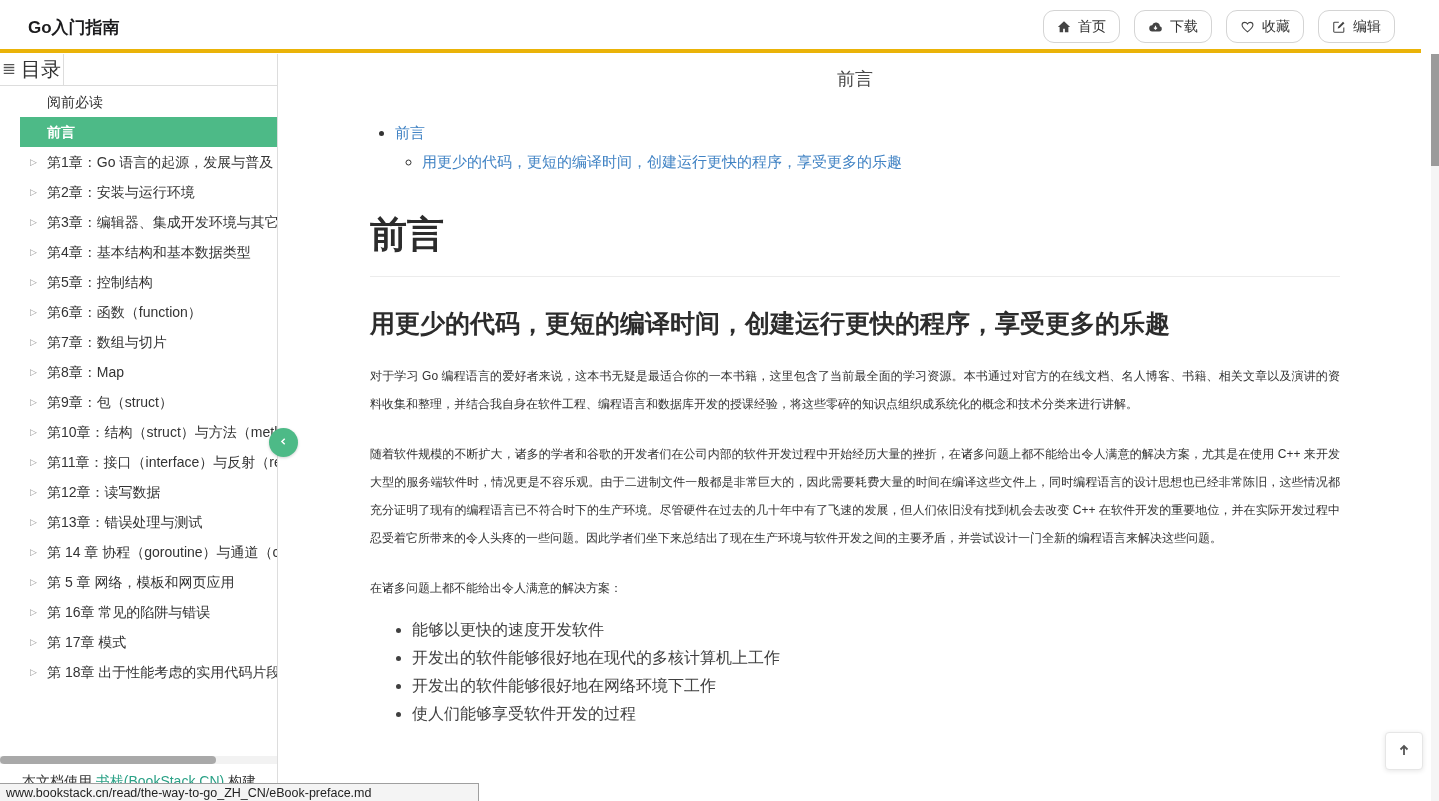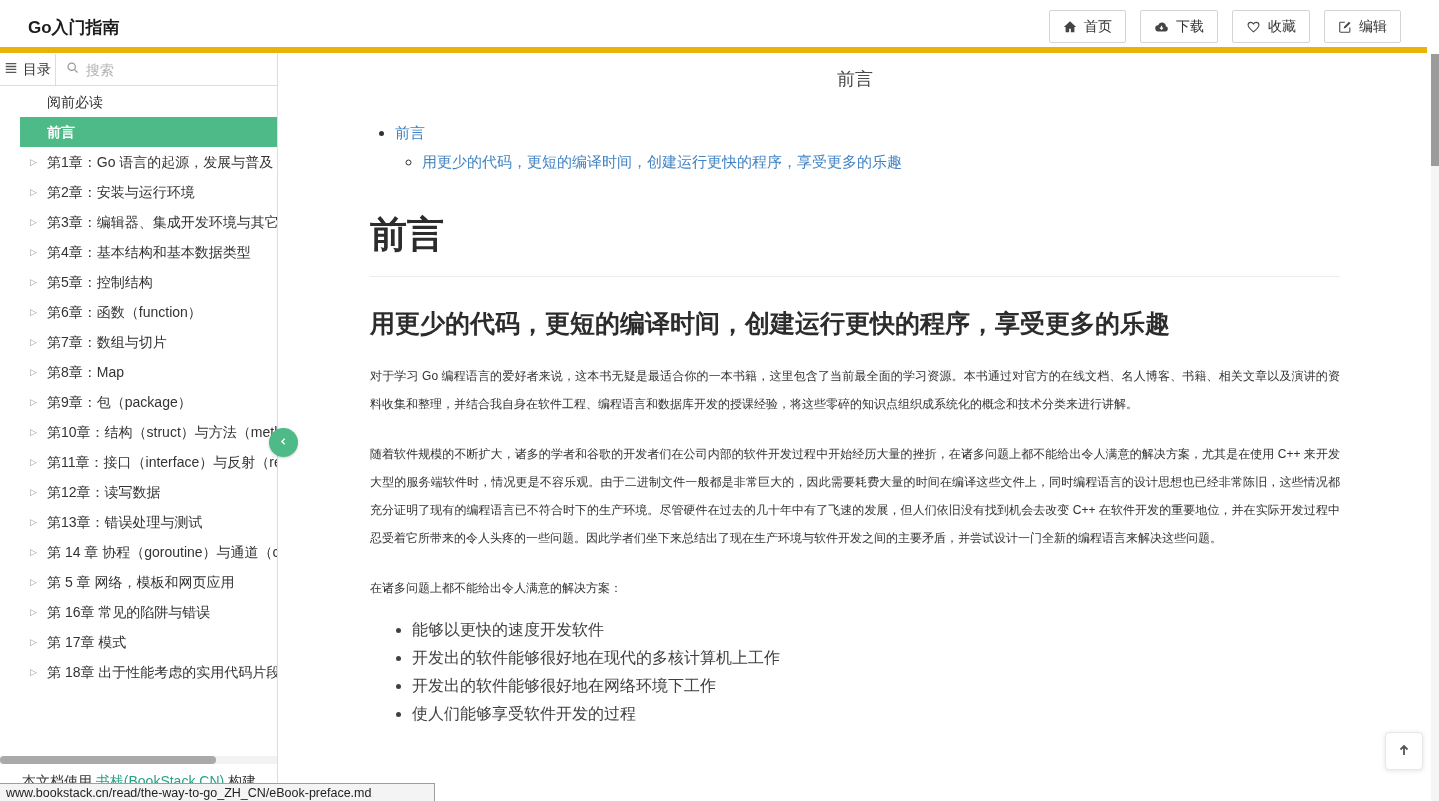--- a/index.html
+++ b/index.html
@@ -1,30 +1,30 @@
 <!DOCTYPE html>
 <html><head>
 <meta charset="utf-8">
 <style>
   * { margin:0; padding:0; box-sizing:border-box; }
   html,body { width:1439px; height:801px; }
   body { font-family:"Liberation Sans","DejaVu Sans",sans-serif; background:#fff; }
   .page { position:relative; width:1439px; height:801px; background:#fff; overflow:hidden; }
 
   
-  .topbar { position:absolute; top:0; left:0; right:12px; height:53px; background:#fff; border-bottom:6px solid #eab308; z-index:30; }
+  .topbar { position:absolute; top:0; left:0; right:18px; height:53px; background:#fff; border-bottom:4px solid #eab308; z-index:30; }
   .book-title { position:absolute; left:28px; top:16px; font-size:17px; font-weight:700; color:#1c1c1e; }
   .topbar-actions { position:absolute; right:26px; top:10px; display:flex; gap:14px; }
-  .action-btn { height:33px; padding:0 13px; display:flex; align-items:center; gap:7px; border:1px solid #d4d4d4; border-radius:2px; background:#fff; font-size:14px; color:#333; cursor:pointer; font-family:inherit; }
+  .action-btn { height:33px; padding:0 13px; display:flex; align-items:center; gap:7px; border:1px solid #d4d4d4; border-radius:11px; background:#fff; font-size:14px; color:#333; cursor:pointer; font-family:inherit; }
   .action-btn svg { display:block; }
 
   
   .sidebar { position:absolute; top:54px; left:0; width:278px; bottom:0; background:#fff; border-right:1px solid #ddd; z-index:10; overflow:hidden; }
   .sidebar-tabs { height:32px; border-bottom:1px solid #ddd; display:flex; align-items:stretch; background:#fff; }
-  .toc-tab { width:64px; border-right:1px solid #ddd; display:flex; align-items:center; justify-content:center; gap:5px; font-size:14px; color:#333; cursor:pointer; }
+  .toc-tab { width:64px; border-right:1px solid #ddd; display:flex; align-items:center; justify-content:center; gap:5px; font-size:20px; color:#333; cursor:pointer; }
   .search-box { flex:1; display:flex; align-items:center; padding:0 10px; gap:6px; }
   .search-input { border:none; outline:none; flex:1; min-width:0; font-size:14px; color:#333; font-family:inherit; background:transparent; }
   .search-input::placeholder { color:#b3b3b3; }
 
   .toc-list { position:absolute; top:33px; left:0; right:0;padding-left:20px; }
   .toc-item { position:relative; height:30px; line-height:30px; padding-left:27px; font-size:14px; color:#333; white-space:nowrap; overflow:hidden; cursor:pointer; }
   .toc-item .expander { display:none; position:absolute; left:10px; top:0; font-size:9px; color:#9a9a9a; line-height:30px; }
   .toc-item.expandable .expander { display:block; }
   .toc-item.active { background:#4dba87; color:#fff; font-weight:700; }
 
@@ -48,21 +48,21 @@
   .doc-h2 { margin:30px 0 0; font-size:25px; font-weight:700; color:#2c2c2c; }
   .doc-p { margin:22px 0 0; font-size:12px; line-height:28px; color:#333; text-align:justify; }
   .req-list { margin:14px 0 0; padding-left:42px; list-style:disc; }
   .req-list li { font-size:16px; line-height:28px; color:#404040; }
 
   
   .v-scrollbar { position:absolute; right:0; top:54px; width:8px; bottom:0; background:#f5f5f5; z-index:25; }
   .v-thumb { position:absolute; top:0; left:0; width:8px; height:112px; background:#9b9b9b; cursor:pointer; }
   .back-to-top { position:absolute; right:16px; bottom:31px; width:38px; height:38px; background:#fff; border:1px solid #e6e6e6; border-radius:4px; box-shadow:0 1px 5px rgba(0,0,0,.10); display:flex; align-items:center; justify-content:center; cursor:pointer; z-index:26; }
 
-  .status-bar { position:absolute; left:0; bottom:0; width:435px; height:18px; background:#f4f4f4; border:1px solid #9f9f9f; border-left:none; border-bottom:none; display:flex; align-items:center; padding:0 6px; font-size:12.5px; color:#222; z-index:40; white-space:nowrap; overflow:hidden; }
+  .status-bar { position:absolute; left:0; bottom:0; width:479px; height:18px; background:#f4f4f4; border:1px solid #9f9f9f; border-left:none; border-bottom:none; display:flex; align-items:center; padding:0 6px; font-size:12.5px; color:#222; z-index:40; white-space:nowrap; overflow:hidden; }
 </style>
 </head>
 <body>
 
 <div class="page">
 
   <header class="topbar">
     <div class="book-title">Go入门指南</div>
     <div class="topbar-actions">
       <button class="action-btn">
@@ -103,27 +103,20 @@
   </header>
 
   <aside class="sidebar">
     <div class="sidebar-tabs">
       <div class="toc-tab">
         <span><svg width="14" height="14" viewBox="0 0 16 16">
               <path d="M2 3h12M2 6.3h12M2 9.6h12M2 13h12" stroke="#555" stroke-width="1.5"></path>
             </svg></span>
         <span>目录</span>
       </div>
-      <div class="search-box">
-        <span><svg width="14" height="14" viewBox="0 0 16 16">
-              <circle cx="6.5" cy="6.5" r="4.2" fill="none" stroke="#9a9a9a" stroke-width="1.4"></circle>
-              <path d="m9.8 9.8 3.4 3.4" stroke="#9a9a9a" stroke-width="1.4"></path>
-            </svg></span>
-        <input class="search-input" placeholder="搜索" style="">
-      </div>
     </div>
 
     <nav class="toc-list">
 
         <div class="toc-item">
           
           <span>阅前必读</span>
         </div>
 
 
@@ -167,21 +160,21 @@
           <span>第7章：数组与切片</span>
         </div>
 
         <div class="toc-item expandable">
           <span class="expander">▷</span>
           <span>第8章：Map</span>
         </div>
 
         <div class="toc-item expandable">
           <span class="expander">▷</span>
-          <span>第9章：包（package）</span>
+          <span>第9章：包（struct）</span>
         </div>
 
         <div class="toc-item expandable">
           <span class="expander">▷</span>
           <span>第10章：结构（struct）与方法（method）</span>
         </div>
 
         <div class="toc-item expandable">
           <span class="expander">▷</span>
           <span>第11章：接口（interface）与反射（reflection）</span>

